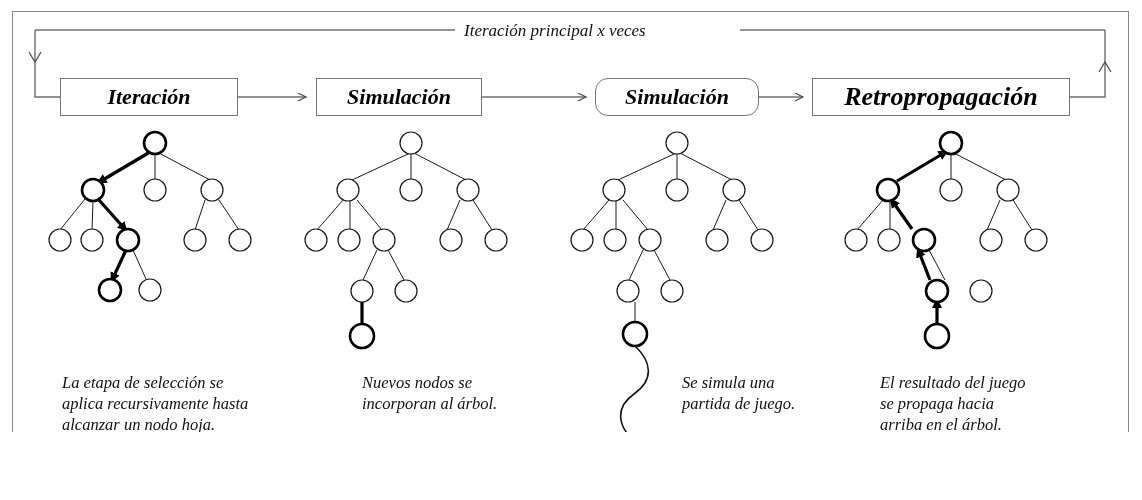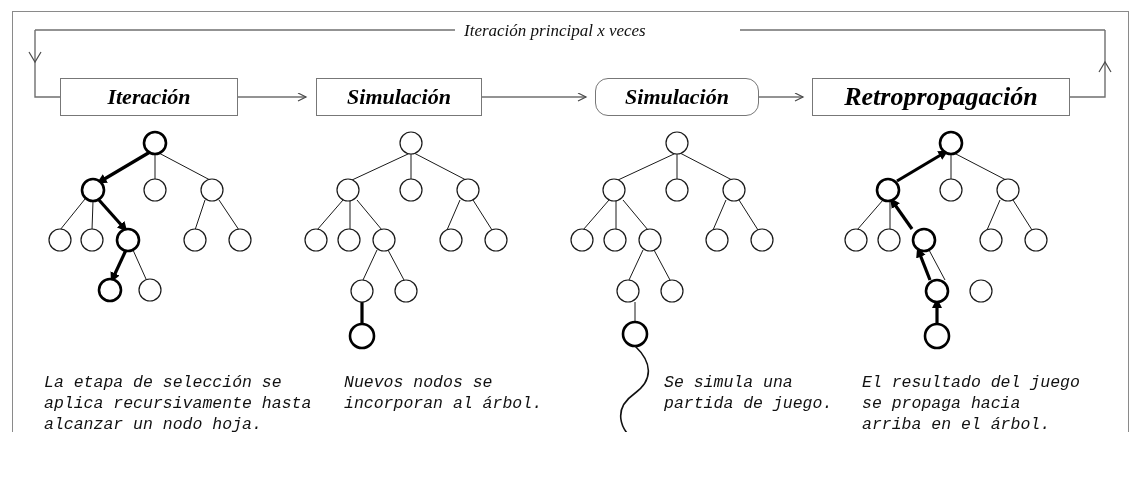--- a/index.html
+++ b/index.html
@@ -44,26 +44,27 @@
   .loop-label {
     position: absolute;
     font-family: "Liberation Serif", serif;
     font-style: italic;
     font-size: 17px;
     color: #111111;
     white-space: nowrap;
   }
   .caption {
     position: absolute;
-    font-family: Liberation Mono, monospace;
+    font-family: Liberation Serif, serif;
     font-style: italic;
     font-size: 16.5px;
     line-height: 21px;
     color: #111111;
     white-space: pre-line;
+    margin-left: 18px;
   }
   svg.layer {
     position: absolute;
     left: 0;
     top: 0;
     width: 1142px;
     height: 500px;
     overflow: visible;
   }
   .thin { stroke: #1a1a1a; stroke-width: 1; fill: none; }

